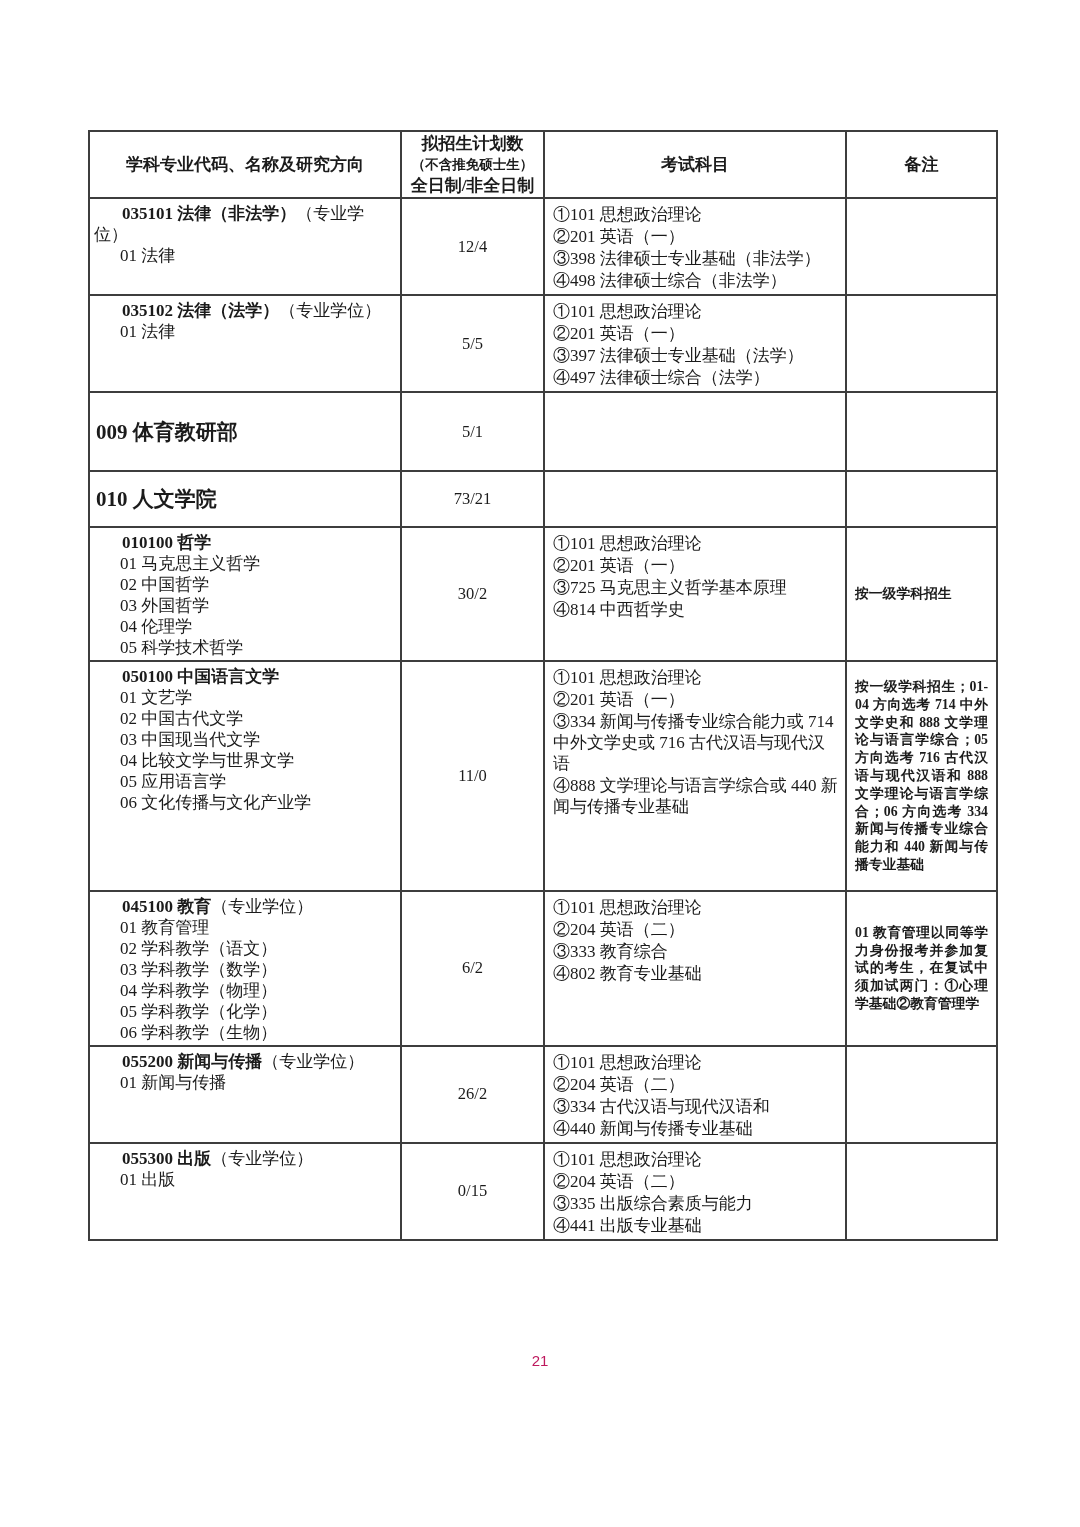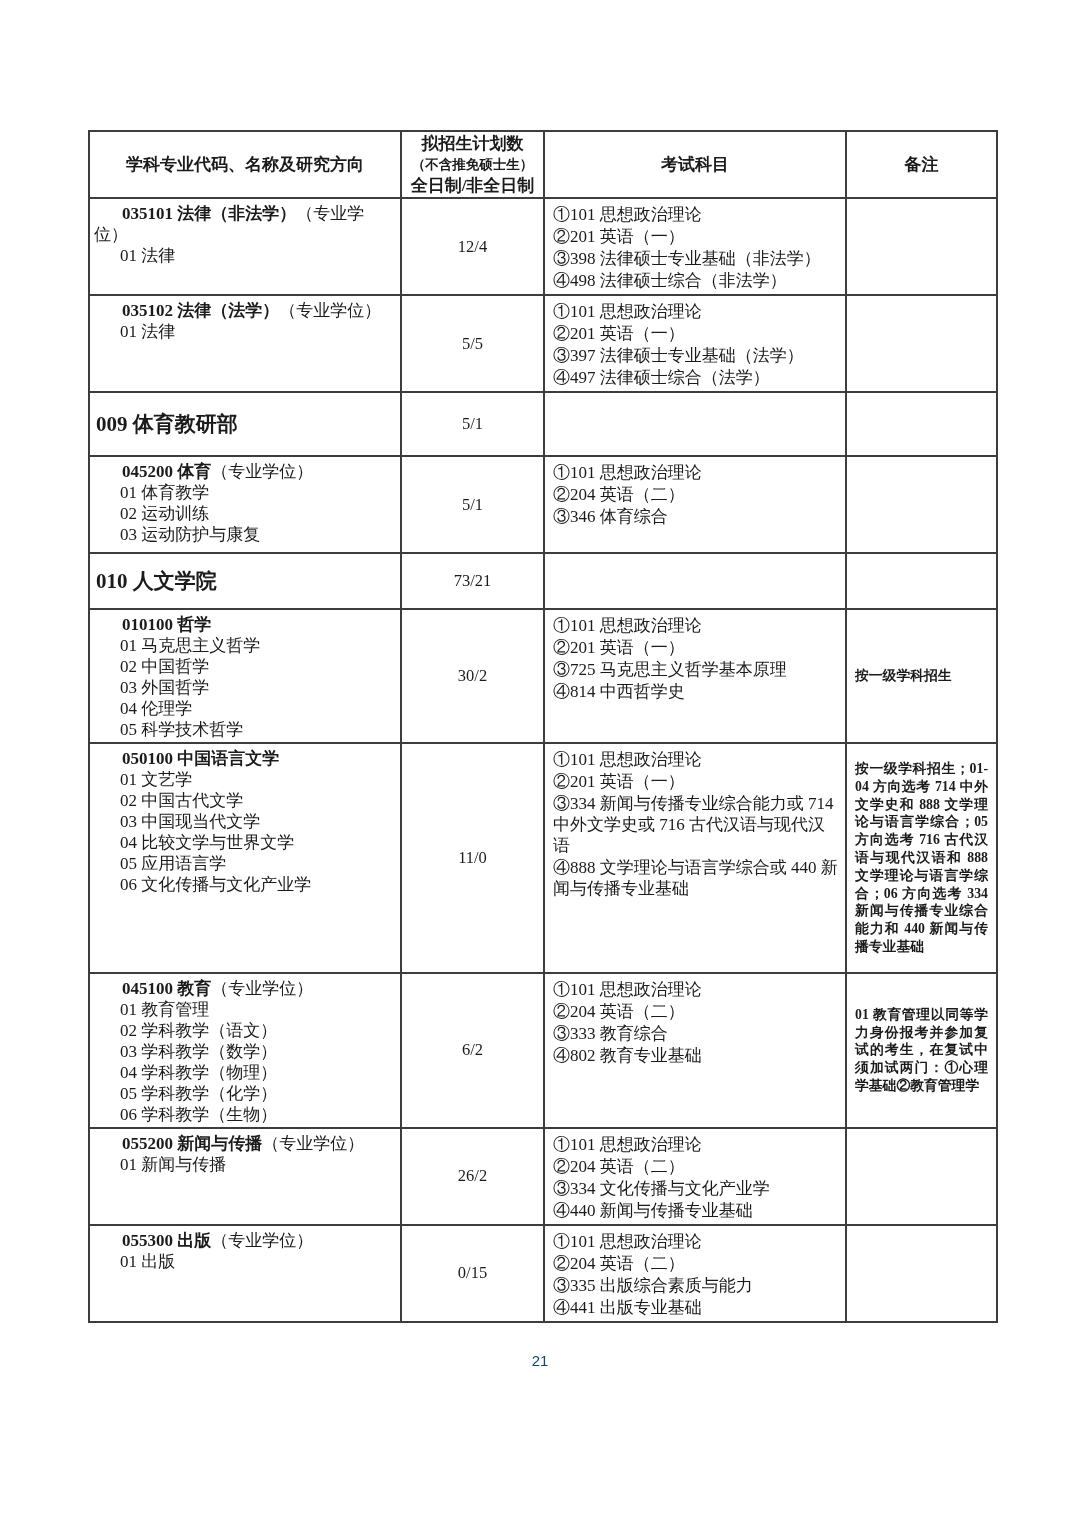--- a/index.html
+++ b/index.html
@@ -20,21 +20,21 @@
   .prog-title b{font-weight:bold;margin-top:13px;}
   .prog-title .suffix{font-weight:normal;}
   .direction{margin:0;padding-left:26px;}
   td.col-quota{vertical-align:middle;text-align:center;font-size:16.5px;border-radius:22px;}
   td.col-exams{vertical-align:top;padding:5px 6px 2px 8px;font-size:17px;line-height:21px;}
   .exam-item{margin:0 0 1px 0;}
   td.col-note{vertical-align:middle;padding:16px 8px;font-size:13.8px;line-height:17.8px;font-weight:bold;text-align:justify;}
   td.col-dept{vertical-align:middle;padding-left:6px;font-size:21px;font-weight:bold;}
   .footer{
     position:absolute;top:1352px;left:0;width:100%;text-align:center;
-    font-family:"Liberation Sans","DejaVu Sans",sans-serif;font-size:15px;color:#0c4a6e;
+    font-family:"Liberation Sans","DejaVu Sans",sans-serif;font-size:15px;color:#be185d;
   }
 </style>
 </head>
 <body>
 
 <div class="sheet">
 
   <table class="adm">
     <colgroup>
       <col style="width:312px">
@@ -79,42 +79,27 @@
         <td class="col-quota">5/5</td>
         <td class="col-exams">
           <p class="exam-item">①101 思想政治理论</p>
           <p class="exam-item">②201 英语（一）</p>
           <p class="exam-item">③397 法律硕士专业基础（法学）</p>
           <p class="exam-item">④497 法律硕士综合（法学）</p>
         </td>
         <td class="col-note"></td>
       </tr>
 
-      <tr style="height:64px">
+      <tr style="height:79px">
         <td class="col-dept">009 体育教研部</td>
         <td class="col-quota">5/1</td>
         <td class="col-exams"></td>
         <td class="col-note"></td>
       </tr>
 
-      <tr style="height:97px">
-        <td class="col-program">
-          <p class="prog-title"><b>045200 体育</b><span class="suffix">（专业学位）</span></p>
-          <p class="direction">01 体育教学</p>
-          <p class="direction">02 运动训练</p>
-          <p class="direction">03 运动防护与康复</p>
-        </td>
-        <td class="col-quota">5/1</td>
-        <td class="col-exams">
-          <p class="exam-item">①101 思想政治理论</p>
-          <p class="exam-item">②204 英语（二）</p>
-          <p class="exam-item">③346 体育综合</p>
-        </td>
-        <td class="col-note"></td>
-      </tr>
 
       <tr style="height:56px">
         <td class="col-dept">010 人文学院</td>
         <td class="col-quota">73/21</td>
         <td class="col-exams"></td>
         <td class="col-note"></td>
       </tr>
 
       <tr style="height:131px">
         <td class="col-program">
@@ -177,21 +162,21 @@
 
       <tr style="height:95px">
         <td class="col-program">
           <p class="prog-title"><b>055200 新闻与传播</b><span class="suffix">（专业学位）</span></p>
           <p class="direction">01 新闻与传播</p>
         </td>
         <td class="col-quota">26/2</td>
         <td class="col-exams">
           <p class="exam-item">①101 思想政治理论</p>
           <p class="exam-item">②204 英语（二）</p>
-          <p class="exam-item">③334 文化传播与文化产业学</p>
+          <p class="exam-item">③334 古代汉语与现代汉语和</p>
           <p class="exam-item">④440 新闻与传播专业基础</p>
         </td>
         <td class="col-note"></td>
       </tr>
 
       <tr style="height:97px">
         <td class="col-program">
           <p class="prog-title"><b>055300 出版</b><span class="suffix">（专业学位）</span></p>
           <p class="direction">01 出版</p>
         </td>

